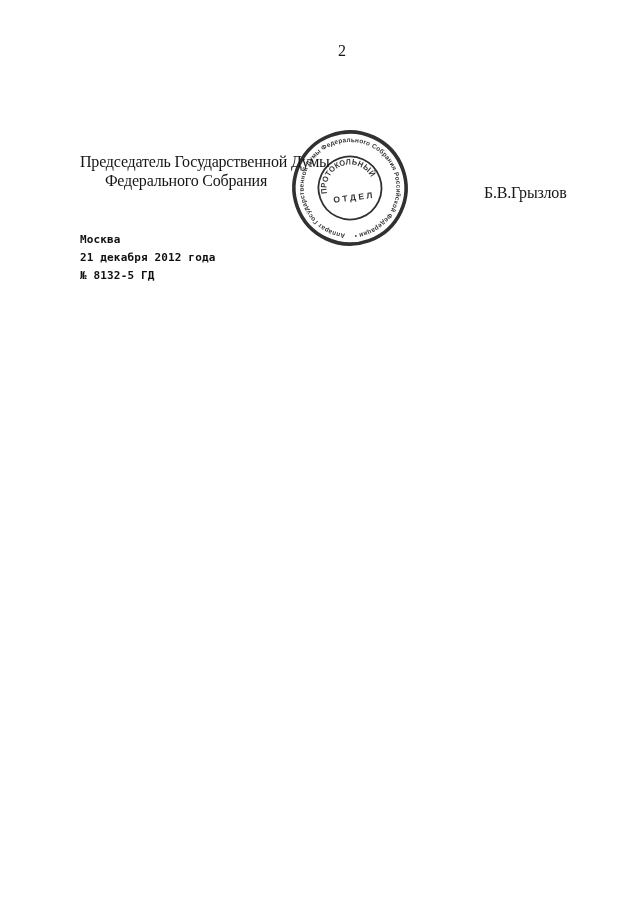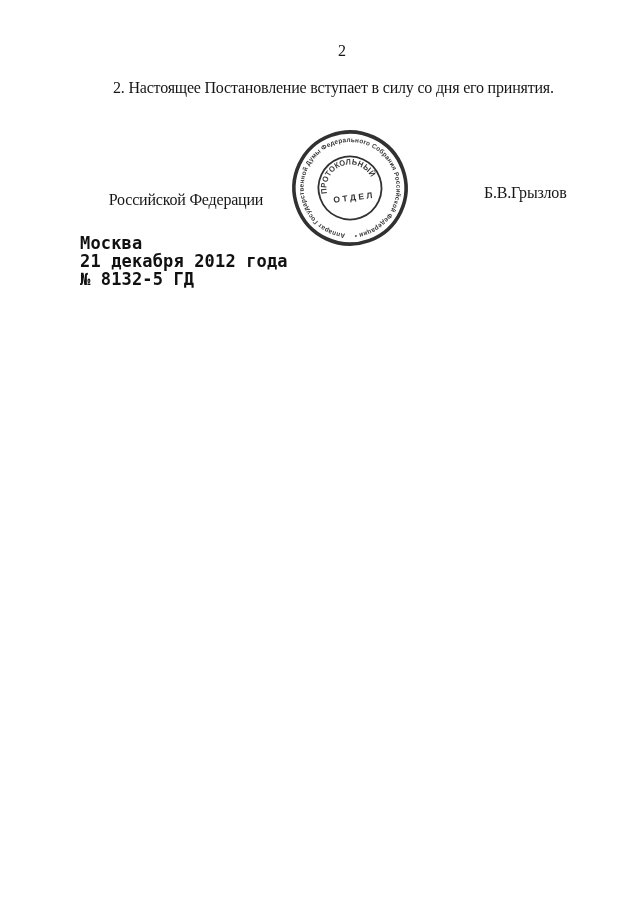--- a/index.html
+++ b/index.html
@@ -18,21 +18,21 @@
   }
   .serif {
     font-family: "Liberation Serif", serif;
     font-size: 16px;
     letter-spacing: -0.2px;
     white-space: nowrap;
     color: #161616;
   }
   .mono {
     font-family: "DejaVu Sans Mono", monospace;
-    font-size: 17px;
+    font-size: 11px;
     font-weight: bold;
     letter-spacing: 0.15px;
     white-space: nowrap;
     color: #111111;
   }
   .pagenum   { position: absolute; top: 42px;  left: 338px; }
   .para      { position: absolute; top: 79px;  left: 113px; }
   .sig1      { position: absolute; top: 153px; left: 80px; }
   .sig2      { position: absolute; top: 172px; left: 65px; width: 242px; text-align: center; }
   .sig3      { position: absolute; top: 191px; left: 65px; width: 242px; text-align: center; }
@@ -46,25 +46,25 @@
     font-weight: bold;
   }
 </style>
 </head>
 <body>
 
 <div class="page">
 
   <div class="serif pagenum">2</div>
 
-  <div class="serif para">2. Настоящее Постановление вступает в силу со дня его принятия.</div>
 
+  <div class="serif sig1">Председатель Государственной Думы</div>
 
+  <div class="serif sig2">Федерального Собрания</div>
 
-  <div class="serif sig3">Российской Федерации</div>
 
   <svg class="stamp" width="150" height="150" viewBox="0 0 150 150">
     <defs>
       <path id="ringPath" d="M 54.83 116.34 A 46 46 0 1 1 95.17 33.66 A 46 46 0 1 1 54.83 116.34"></path>
       <path id="arcPath" d="M 51.5 75 A 23.5 23.5 0 1 1 98.5 75"></path>
     </defs>
     <g transform="rotate(-20 75 75)" opacity="0.9">
       <circle cx="75" cy="75" r="56" fill="none" stroke-width="3.6" stroke="#1b1b1b"></circle>
       <circle cx="75" cy="75" r="31.5" fill="none" stroke-width="1.8" stroke="#1b1b1b"></circle>
       <text font-size="6.5" letter-spacing="0.2" fill="#1b1b1b">

